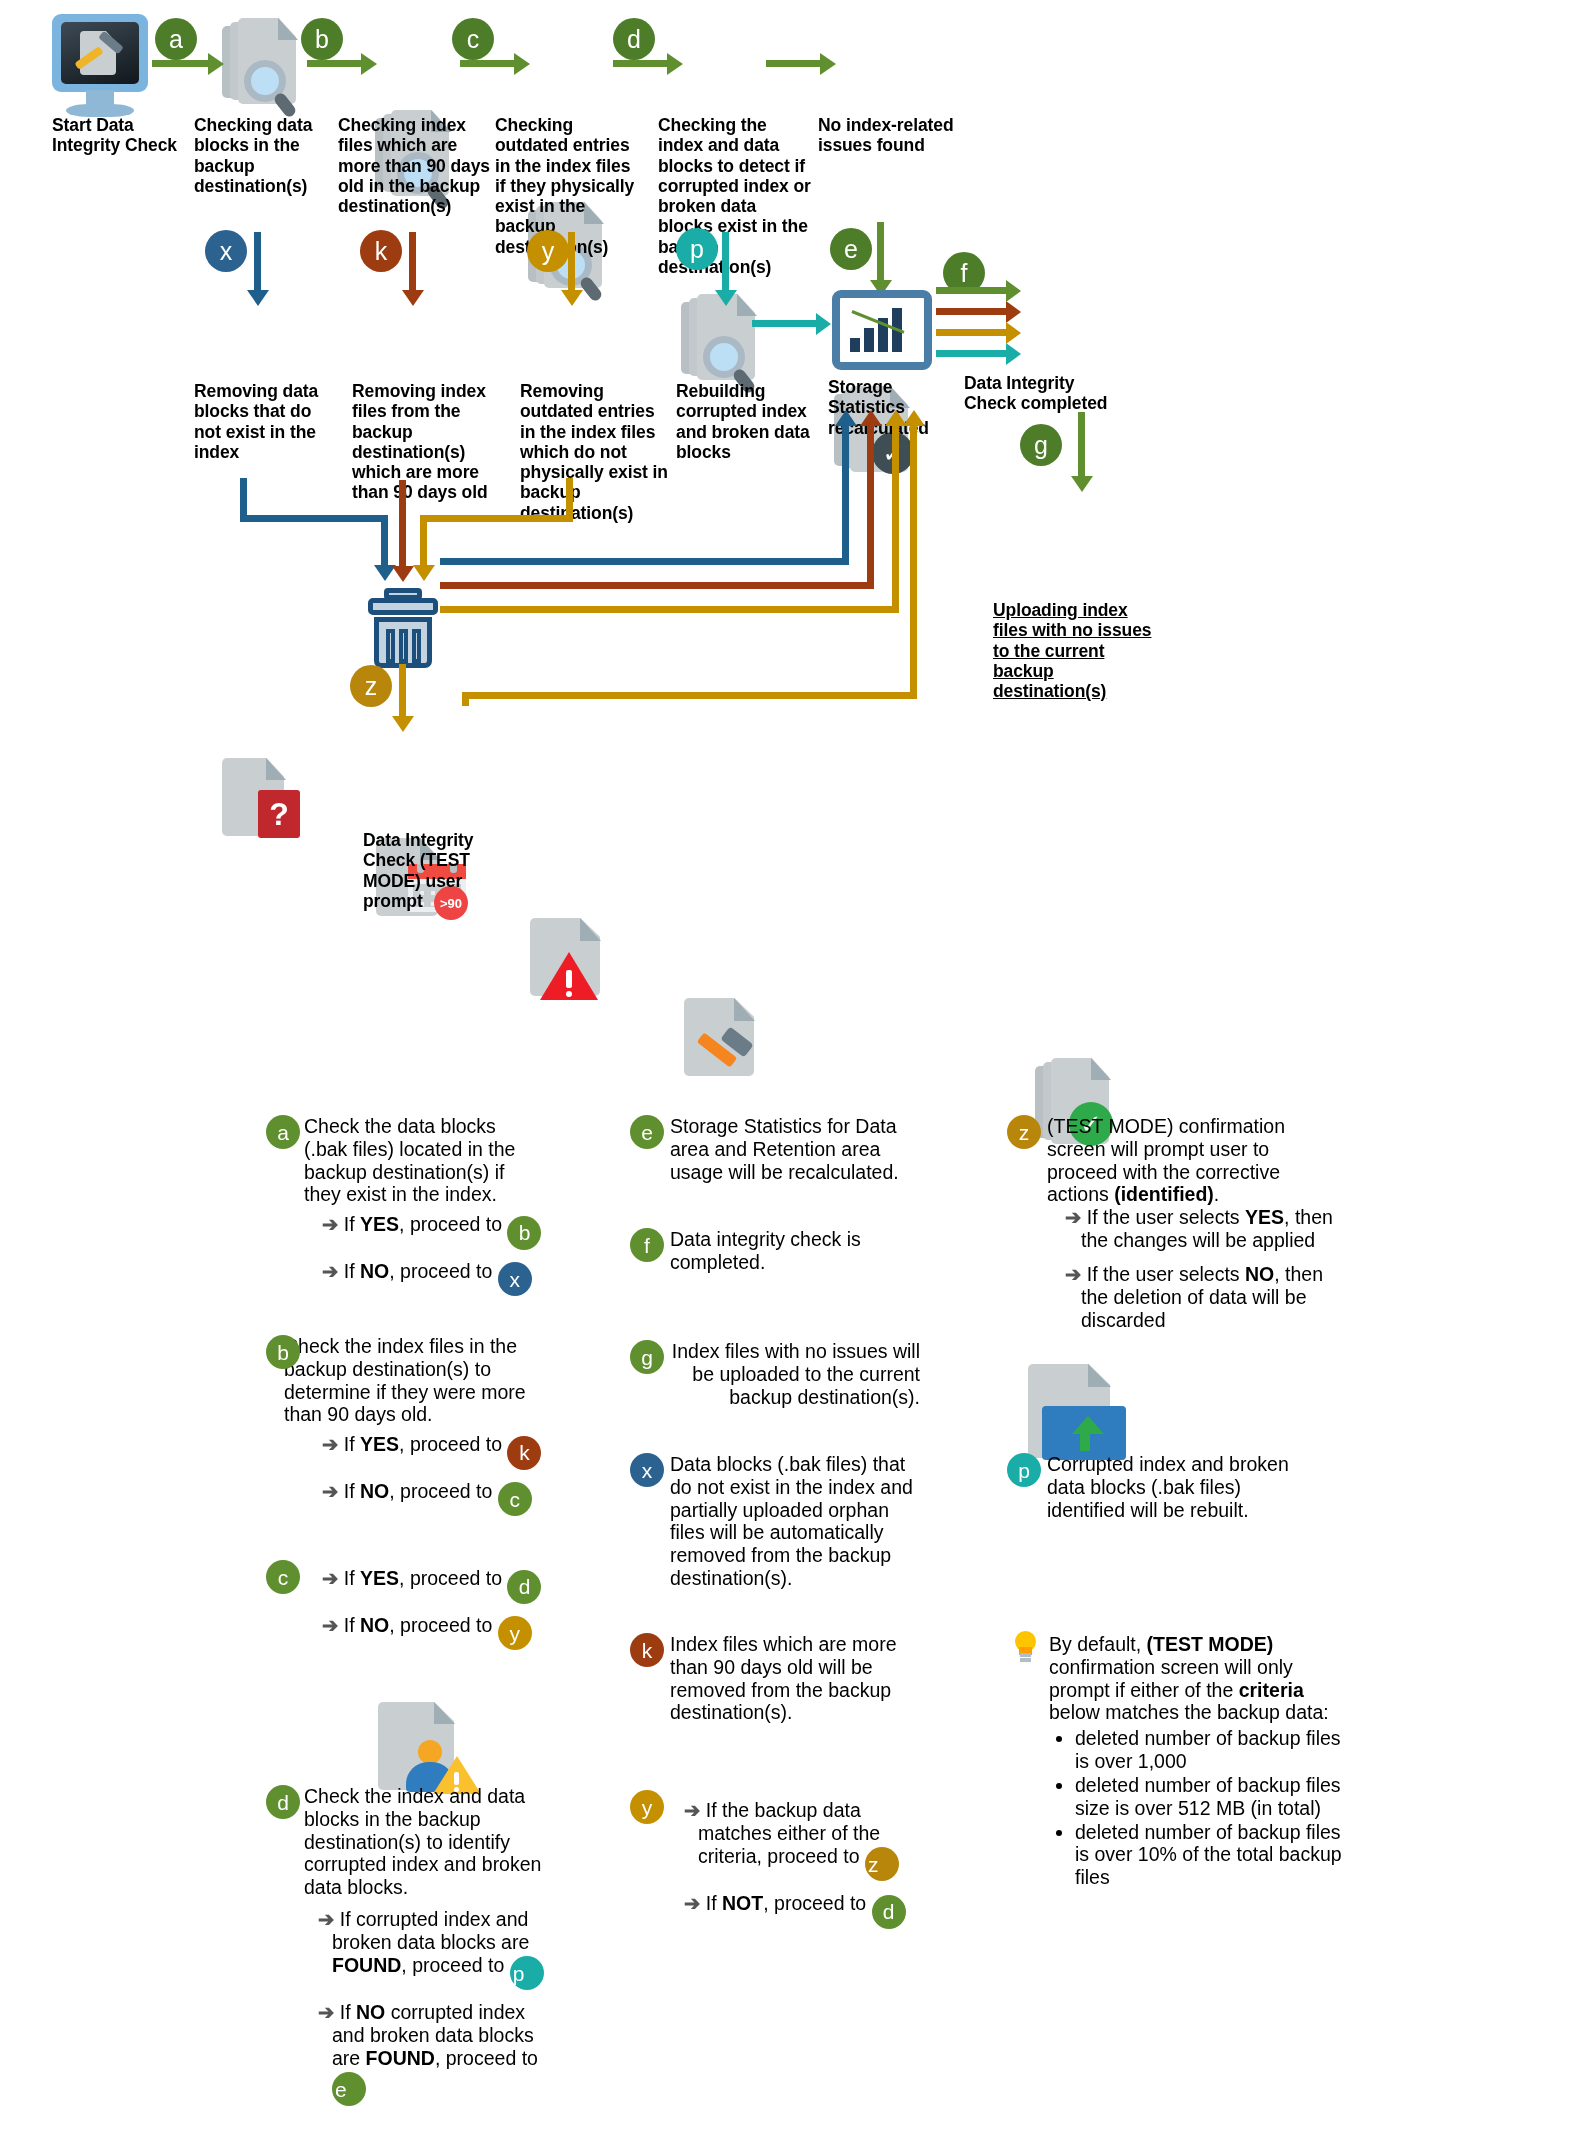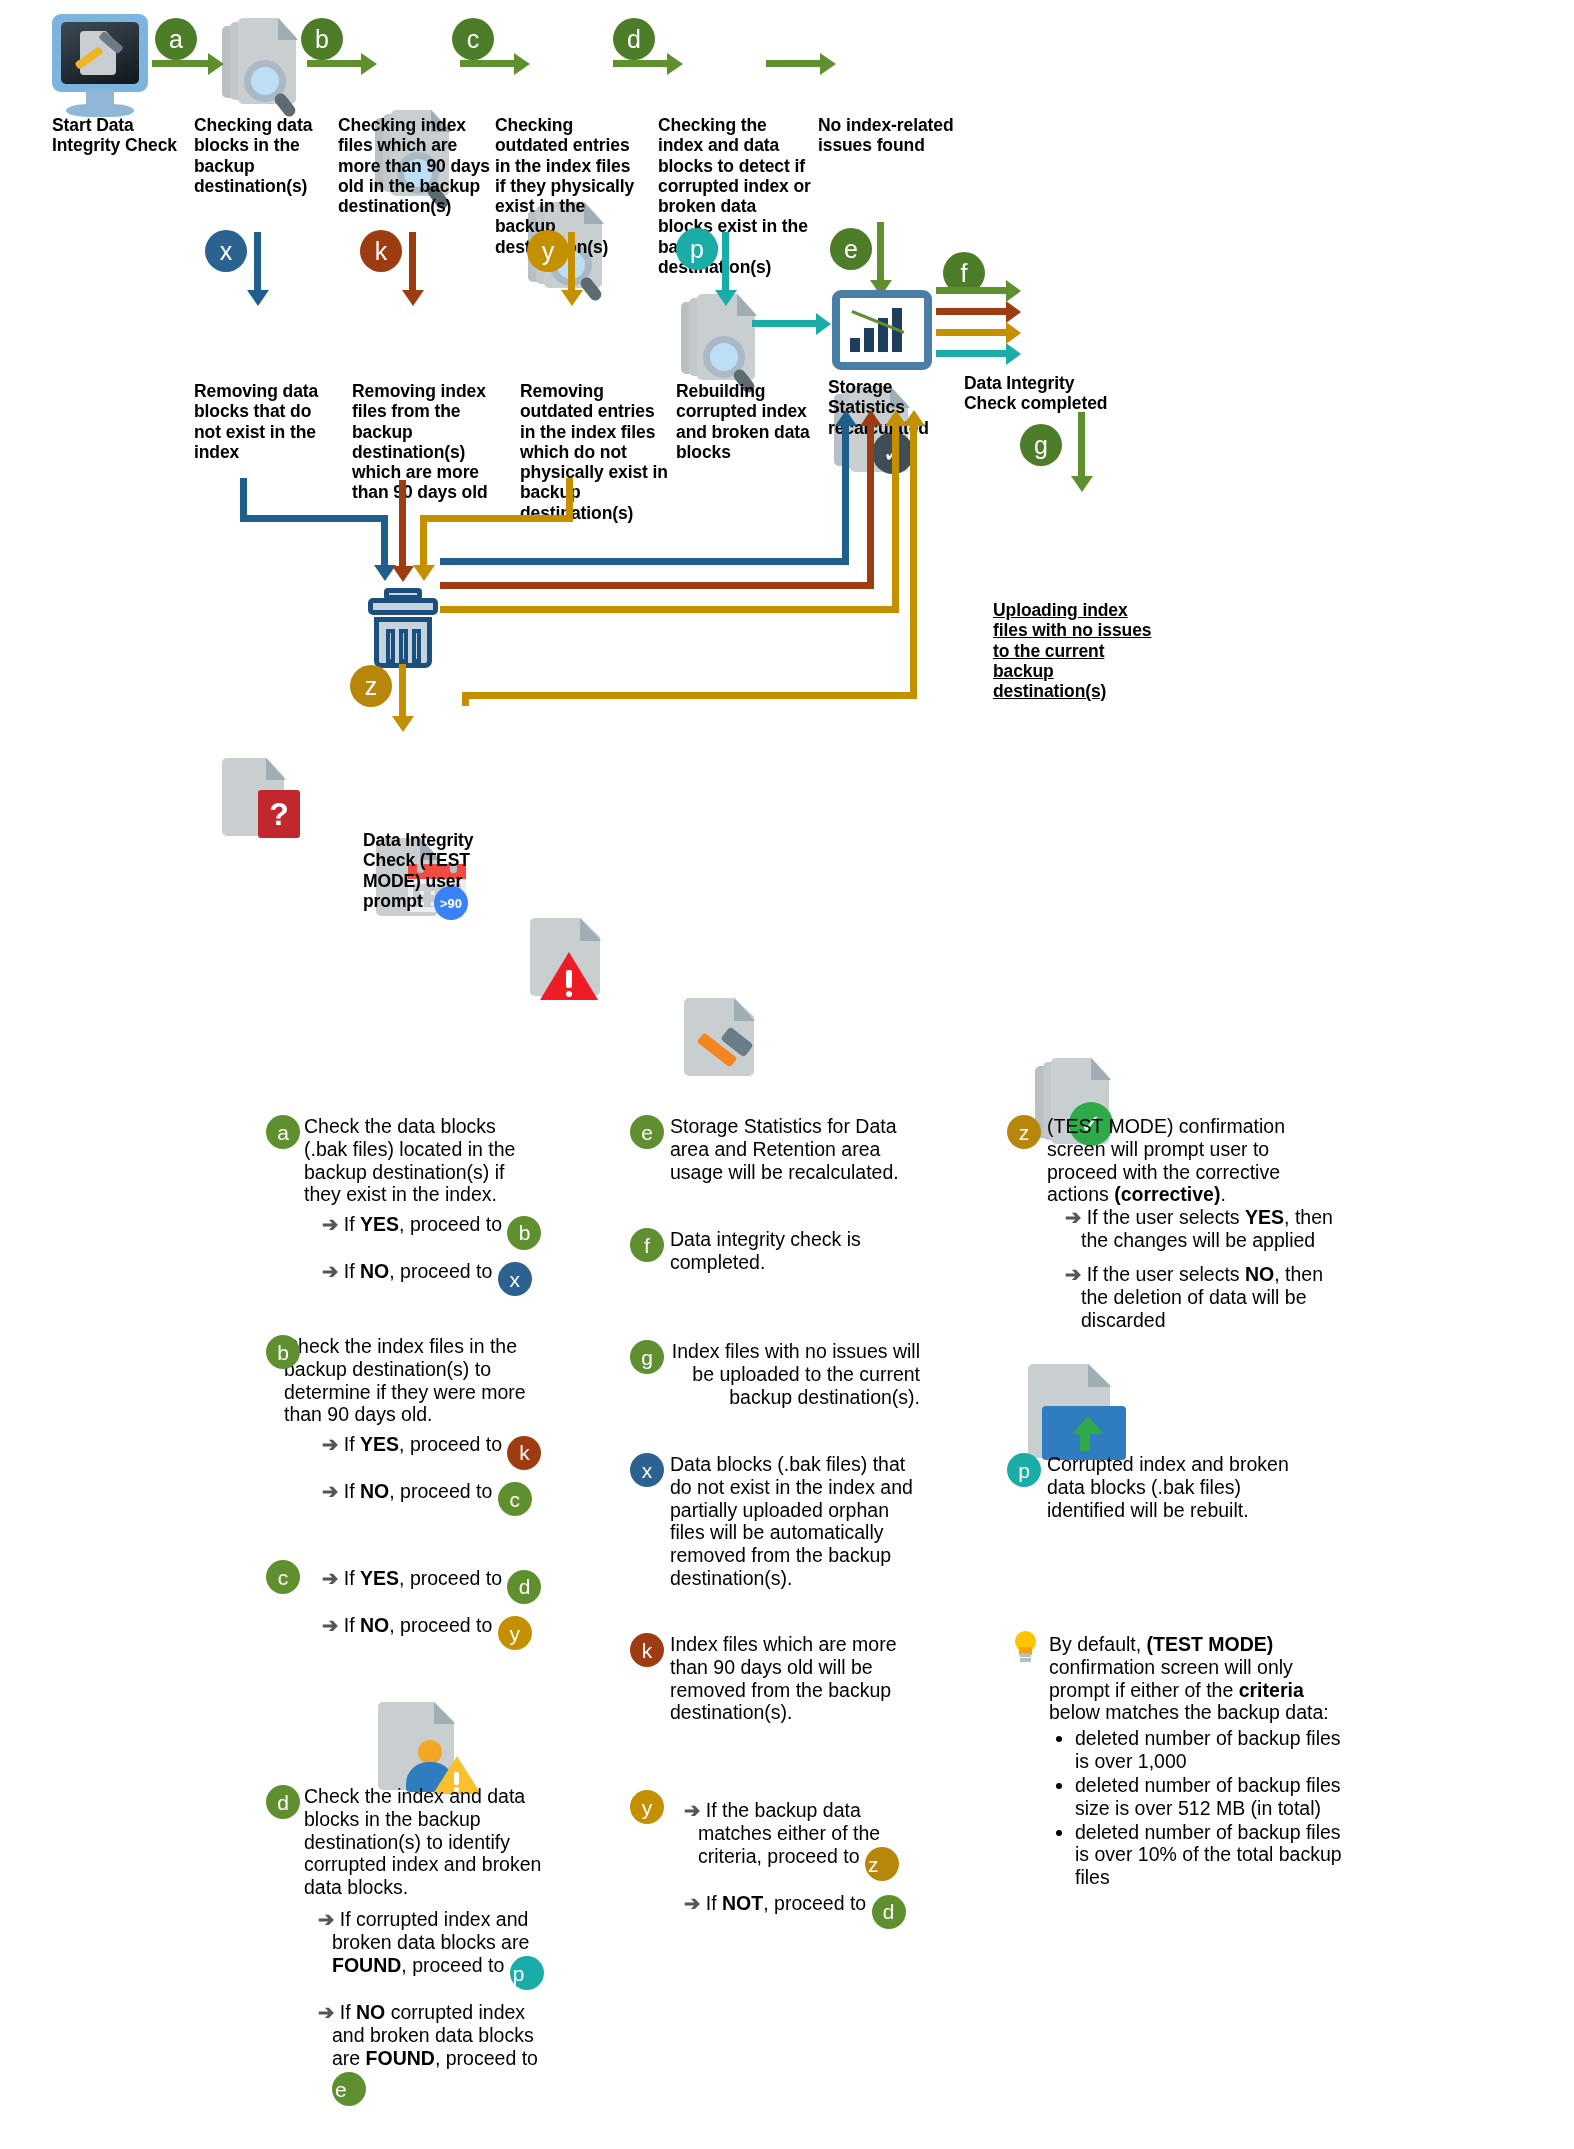--- a/index.html
+++ b/index.html
@@ -141,21 +141,21 @@
 
 <div class="abs doc" style="left:376px;top:298px;width:96px;height:80px;">
   <div class="sheet" style="left:0;top:0;width:62px;height:78px;clip-path:polygon(0 0,72% 0,100% 24%,100% 100%,0 100%);"></div>
   <div class="abs" style="left:44px;top:0;width:20px;height:22px;background:#9fadb4;clip-path:polygon(0 0,100% 100%,0 100%);"></div>
   <div class="abs" style="left:32px;top:26px;width:58px;height:48px;background:#eceff1;border-radius:3px;overflow:hidden;">
     <div class="abs" style="left:0;top:0;width:58px;height:15px;background:#ef4b41;"></div>
     <div class="abs" style="left:9px;top:-5px;width:7px;height:14px;background:#b9c0c4;border-radius:3px;"></div>
     <div class="abs" style="left:42px;top:-5px;width:7px;height:14px;background:#b9c0c4;border-radius:3px;"></div>
     <div class="abs" style="left:5px;top:20px;width:48px;height:23px;background:repeating-linear-gradient(90deg,#c9ced1 0 7px,transparent 7px 11px),repeating-linear-gradient(180deg,#c9ced1 0 7px,transparent 7px 11px);"></div>
   </div>
-  <div class="abs" style="left:58px;top:48px;width:34px;height:34px;border-radius:50%;background:#3b82f6;color:#fff;font-size:13px;font-weight:bold;display:flex;align-items:center;justify-content:center;">&gt;90</div>
+  <div class="abs" style="left:58px;top:48px;width:34px;height:34px;border-radius:50%;background:#ef4444;color:#fff;font-size:13px;font-weight:bold;display:flex;align-items:center;justify-content:center;">&gt;90</div>
 </div>
 <div class="abs cap" style="left:352px;top:381px;width:150px;">Removing index files from the backup destination(s) which are more than 90 days old</div>
 
 <div class="abs doc" style="left:530px;top:298px;width:86px;height:80px;">
   <div class="sheet" style="left:0;top:0;width:70px;height:78px;clip-path:polygon(0 0,72% 0,100% 24%,100% 100%,0 100%);"></div>
   <div class="abs" style="left:50px;top:0;width:21px;height:23px;background:#9fadb4;clip-path:polygon(0 0,100% 100%,0 100%);"></div>
   <div class="abs" style="left:10px;top:34px;width:0;height:0;border-left:29px solid transparent;border-right:29px solid transparent;border-bottom:48px solid #ee1c25;"></div>
   <div class="abs" style="left:36px;top:52px;width:6px;height:18px;background:#fff;border-radius:2px;"></div>
   <div class="abs" style="left:36px;top:73px;width:6px;height:6px;background:#fff;border-radius:50%;"></div>
 </div>
@@ -362,21 +362,21 @@
   <div class="lg-sub" style="margin-left:44px;margin-top:11px;">
     <span class="arrowglyph">➔</span>
     <span>If </span><span class="b">NOT</span><span>, proceed to </span>
     <span class="badge badge-sm" style="display:inline-flex;vertical-align:-9px;background:#5f8f2e;">d</span>
   </div>
 </div>
 
 <div class="lg-item" style="left:1015px;top:1115px;width:330px;">
   <div class="abs badge badge-sm" style="left:-8px;top:0;background:#b8860b;">z</div>
   <div class="lg-text" style="margin-left:32px;">
-    <span>(TEST MODE) confirmation screen will prompt user to proceed with the corrective actions </span><span class="b">(corrective)</span><span>.</span>
+    <span>(TEST MODE) confirmation screen will prompt user to proceed with the corrective actions </span><span class="b">(identified)</span><span>.</span>
   </div>
   <div class="lg-sub" style="margin-left:50px;text-indent:-16px;padding-left:16px;">
     <span class="arrowglyph">➔</span>
     <span>If the user selects </span><span class="b">YES</span><span>, then the changes will be applied</span>
   </div>
   <div class="lg-sub" style="margin-left:50px;margin-top:11px;text-indent:-16px;padding-left:16px;">
     <span class="arrowglyph">➔</span>
     <span>If the user selects </span><span class="b">NO</span><span>, then the deletion of data will be discarded</span>
   </div>
 </div>

